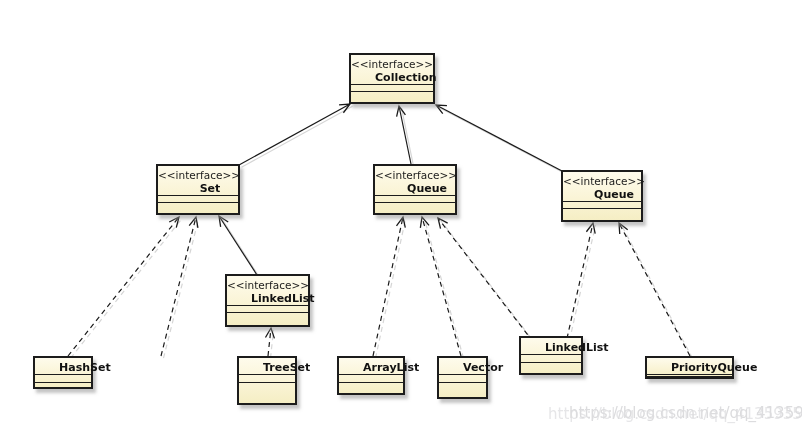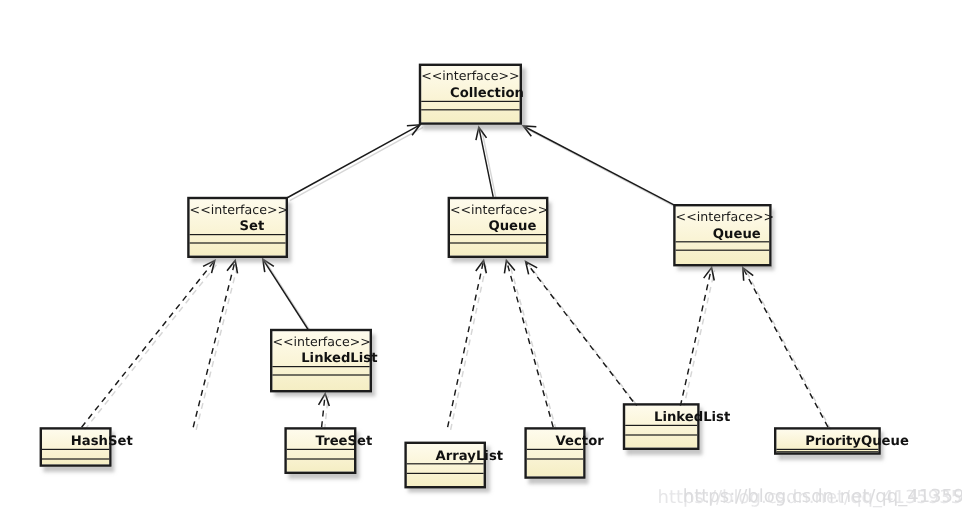--- a/index.html
+++ b/index.html
@@ -126,29 +126,29 @@
 
   <div class="node cls" style="left:33px;top:356px;width:60px;height:33px;">
     <div class="title">
       <div class="cname">HashSet</div>
     </div>
     <div class="comp comp-attrs"></div>
     <div class="comp comp-ops"></div>
   </div>
 
 
-  <div class="node cls" style="left:237px;top:356px;width:60px;height:39px;">
+  <div class="node cls" style="left:237px;top:356px;width:60px;height:49px;">
     <div class="title">
       <div class="cname">TreeSet</div>
     </div>
     <div class="comp comp-attrs"></div>
     <div class="comp comp-ops"></div>
   </div>
 
-  <div class="node cls" style="left:337px;top:368px;width:68px;height:39px;">
+  <div class="node cls" style="left:337px;top:356px;width:68px;height:39px;">
     <div class="title">
       <div class="cname">ArrayList</div>
     </div>
     <div class="comp comp-attrs"></div>
     <div class="comp comp-ops"></div>
   </div>
 
   <div class="node cls" style="left:437px;top:356px;width:51px;height:43px;">
     <div class="title">
       <div class="cname">Vector</div>

